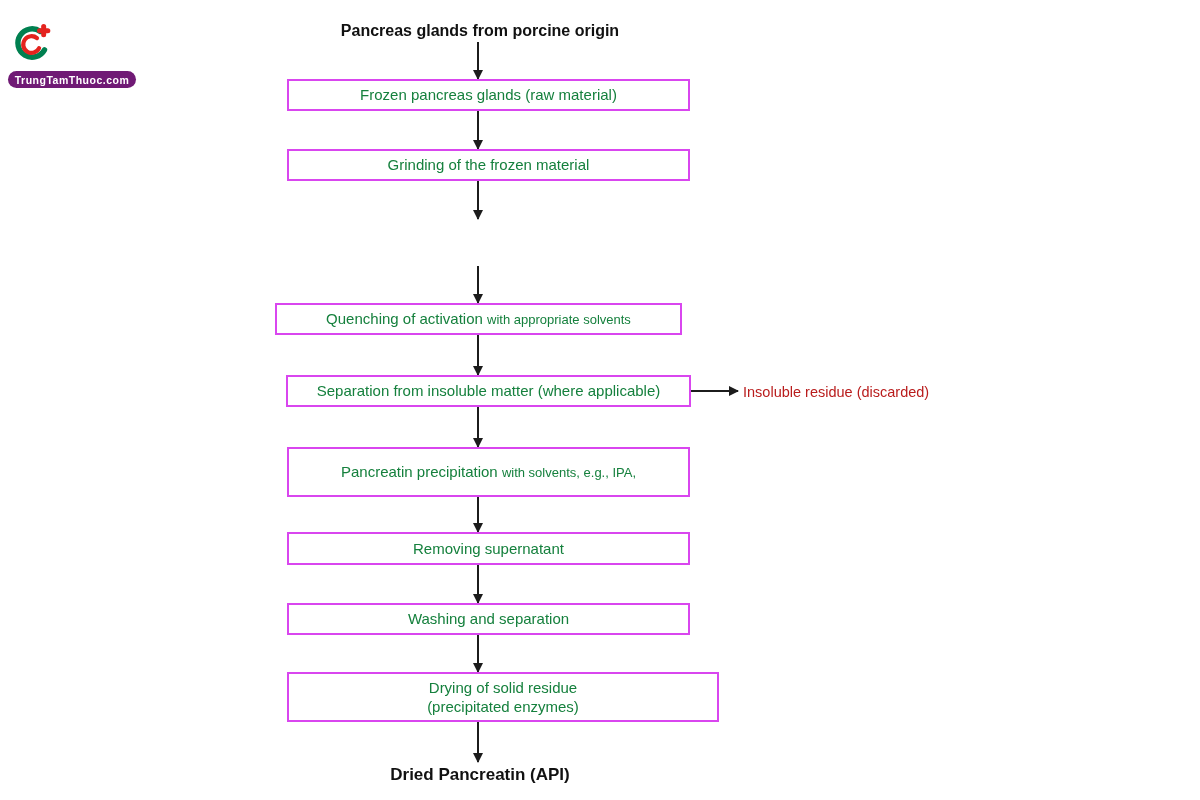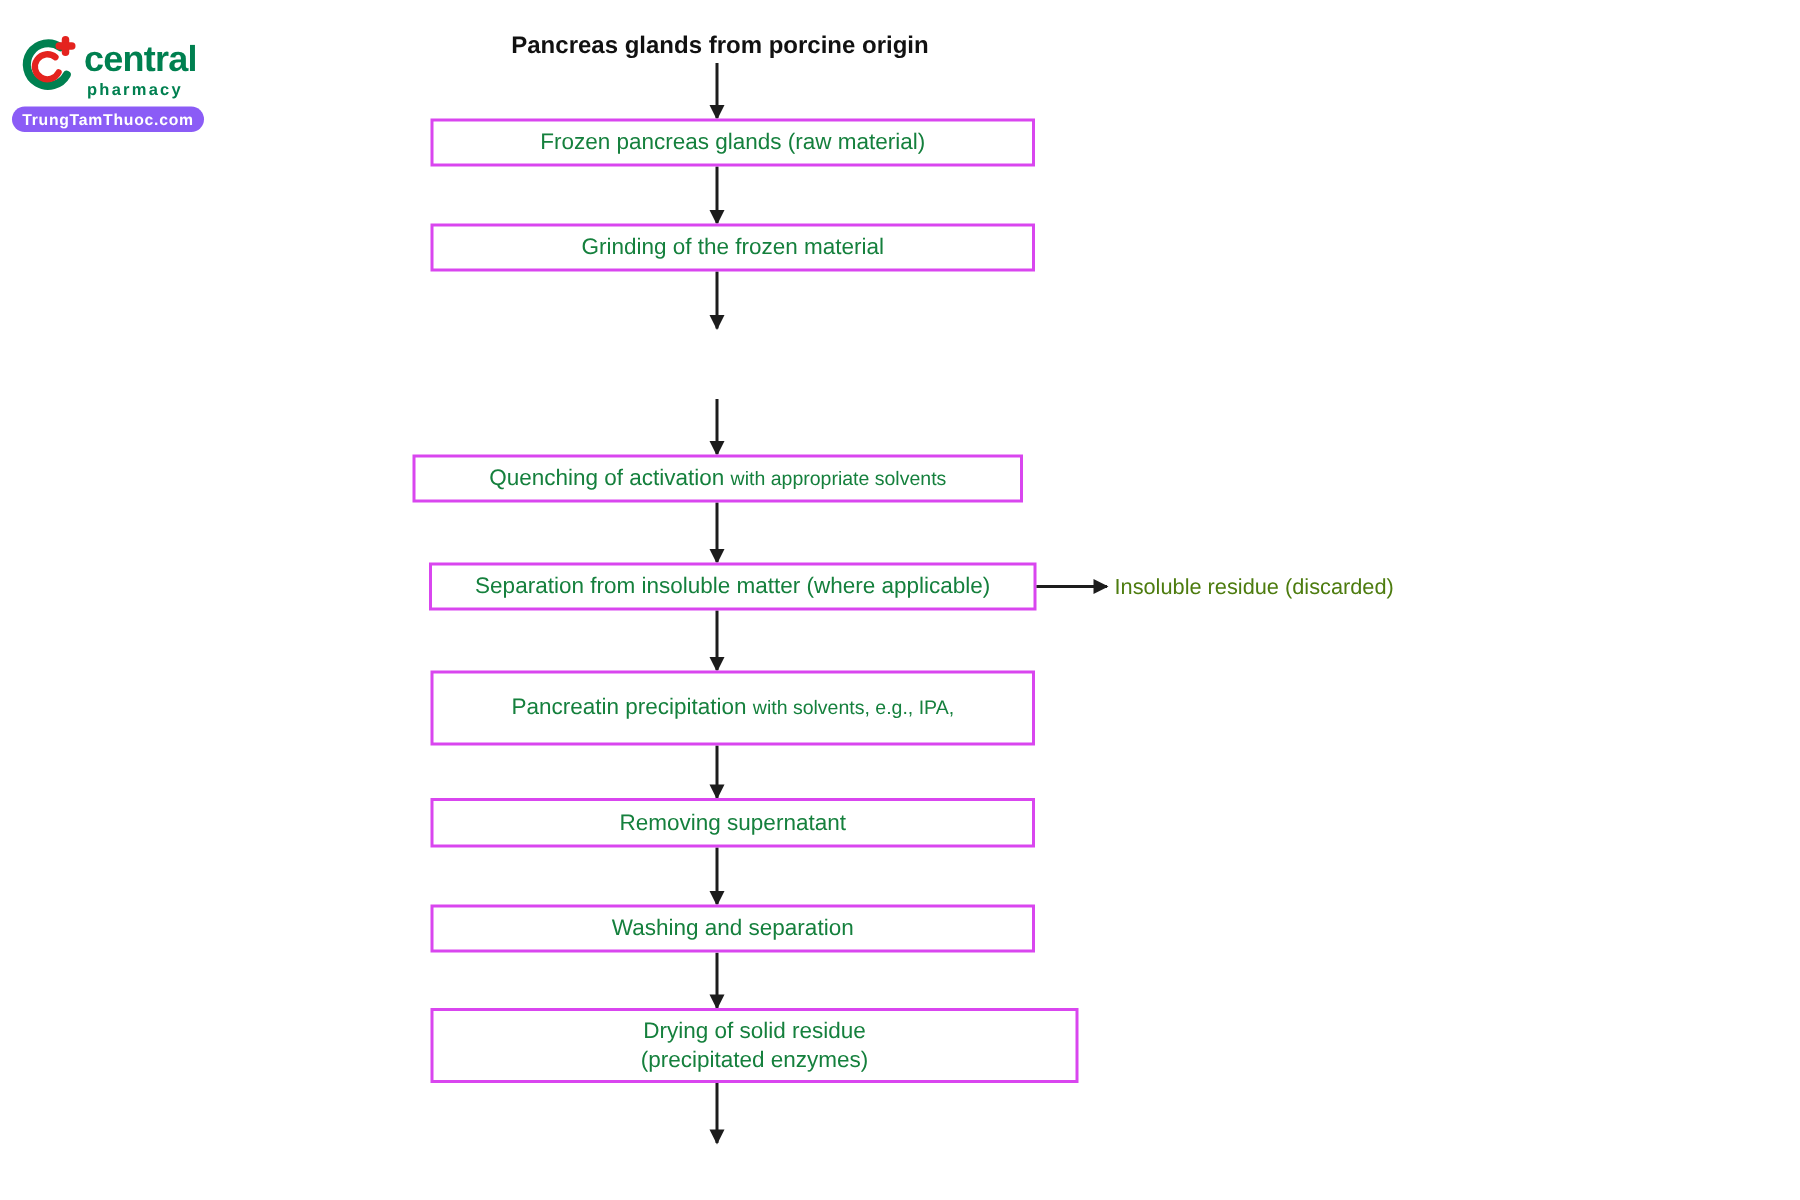--- a/index.html
+++ b/index.html
@@ -47,42 +47,38 @@
     border-left:5px solid transparent; border-right:5px solid transparent;
     border-top:10px solid #1c1c1c;
   }
   .harrow { position:absolute; height:2px; background:#1c1c1c; }
   .harrow::after {
     content:""; position:absolute; right:-1px; top:-4px;
     border-top:5px solid transparent; border-bottom:5px solid transparent;
     border-left:10px solid #1c1c1c;
   }
   .branch-label {
-    position:absolute; left:743px; top:384px; font-size:14.5px; color:#4d7c0f;
+    position:absolute; left:743px; top:384px; font-size:14.5px; color:#b91c1c;
   }
 </style>
 </head>
 <body>
 
 <div class="canvas">
 
   <div class="logo">
     <div class="logo-row">
       <svg class="logo-icon" viewBox="0 0 48 52">
         <path d="M 34 11 A 17 17 0 1 0 39 33" fill="none" stroke="#008050" stroke-width="6.5" stroke-linecap="round"></path>
         <path d="M 30 19 A 10 10 0 1 0 32.5 31" fill="none" stroke="#e4231e" stroke-width="5" stroke-linecap="round"></path>
         <rect x="35" y="2" width="6" height="16" rx="3" fill="#e4231e"></rect>
         <rect x="30" y="7" width="16" height="6" ry="3" fill="#e4231e"></rect>
       </svg>
-      <div class="logo-texts">
-        <div class="logo-brand" style="color:#008050">central</div>
-        <div class="logo-tagline" style="color:#008050">pharmacy</div>
-      </div>
     </div>
-    <div class="logo-banner" style="background:#8b5cf6">TrungTamThuoc.com</div>
+    <div class="logo-banner" style="background:#701a75">TrungTamThuoc.com</div>
   </div>
 
   <div class="flow-title">Pancreas glands from porcine origin</div>
 
   <div class="varrow" style="left:477px; top:42px;  height:37px;"></div>
   <div class="varrow" style="left:477px; top:110px; height:39px;"></div>
   <div class="varrow" style="left:477px; top:180px; height:39px;"></div>
   <div class="varrow" style="left:477px; top:266px; height:37px;"></div>
   <div class="varrow" style="left:477px; top:334px; height:41px;"></div>
   <div class="varrow" style="left:477px; top:406px; height:41px;"></div>
@@ -121,14 +117,15 @@
   </div>
 
   <div class="fbox" style="left:287px; top:672px; width:432px; height:50px;">
     <div class="line"><span>Drying of solid residue</span></div>
     <div class="line">(precipitated enzymes)</div>
   </div>
 
   <div class="harrow" style="left:691px; top:390px; width:47px;"></div>
   <div class="branch-label">Insoluble residue (discarded)</div>
 
+  <div class="flow-end">Dried Pancreatin (API)</div>
 
 </div>
 
 </body></html>

